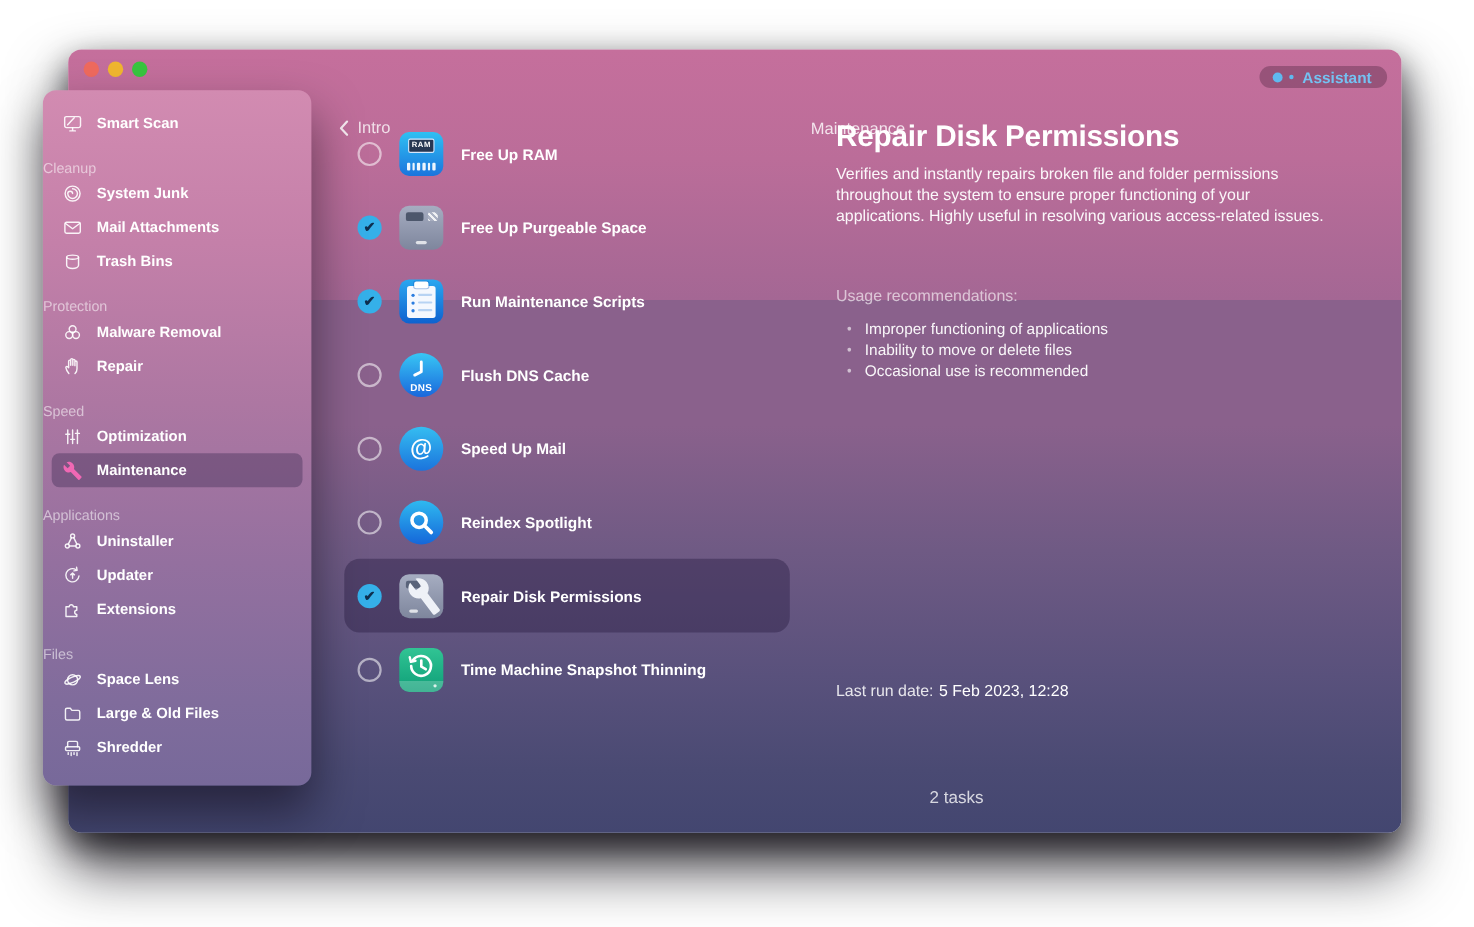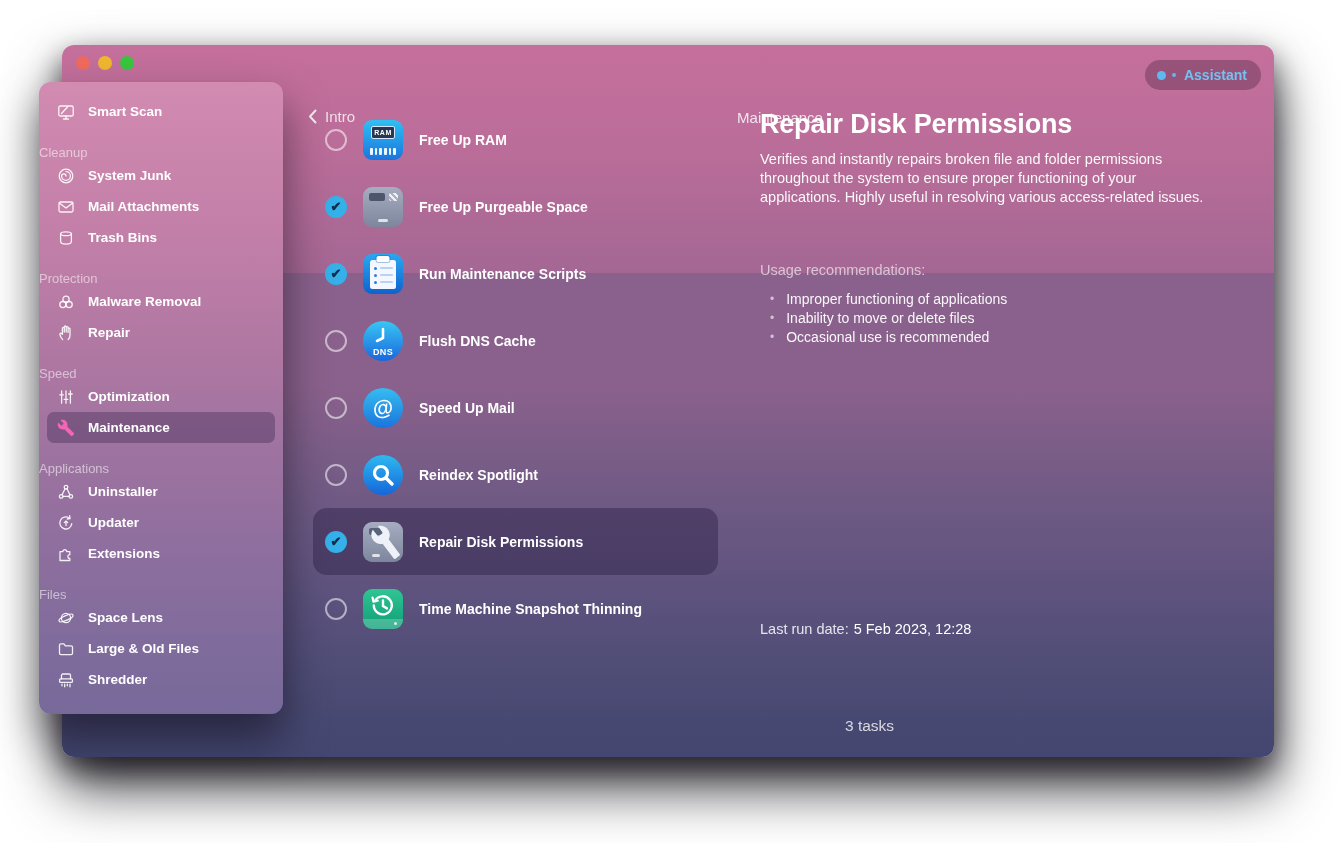--- a/index.html
+++ b/index.html
@@ -15,21 +15,21 @@
   }
   .traffic { position:absolute; left:14px; top:11px; display:flex; gap:8px; }
   .light { width:14px; height:14px; border-radius:50%; }
   .light.red{ background:#ef6a5e; } .light.yellow{ background:#f0b62f; } .light.green{ background:#38c53f; }
 
   
   .back-btn { position:absolute; left:246px; top:63px; display:flex; align-items:center; gap:8px;
     color:rgba(255,255,255,0.78); font-size:15px; cursor:default; }
   .win-title { position:absolute; left:468px; top:64px; width:500px; text-align:center;
     color:rgba(255,255,255,0.82); font-size:15px; font-weight:500; }
-  .assistant-pill { position:absolute; right:13px; top:15px; height:30px; padding:0 14px 0 12px;
+  .assistant-pill { position:absolute; right:13px; top:15px; height:20px; padding:0 14px 0 12px;
     border-radius:15px; background:rgba(66,28,56,0.34); display:flex; align-items:center; gap:6px; }
   .dot-big { width:9px; height:9px; border-radius:50%; background:#5fb9f0; }
   .dot-small { width:4px; height:4px; border-radius:50%; background:#5fb9f0; }
   .assistant-label { color:#74c2f2; font-size:14px; font-weight:700; margin-left:2px; }
 
   
   .sidebar {
     position:absolute; left:39px; top:82px; width:244px; height:632px; border-radius:12px;
     background:linear-gradient(180deg,#d28bb1 0%, #c480a9 22%, #ad77a2 45%, #94709f 68%, #806c9c 88%, #77699a 100%);
     box-shadow:0 24px 44px rgba(5,2,10,0.5);
@@ -259,21 +259,21 @@
     <div class="usage-title">Usage recommendations:</div>
     <ul class="usage-list">
       <li>Improper functioning of applications</li>
       <li>Inability to move or delete files</li>
       <li>Occasional use is recommended</li>
     </ul>
     <div class="lastrun">
       <span>Last run date:</span><b>5 Feb 2023, 12:28</b>
     </div>
 
-    <div class="tasks-count">3 tasks</div>
+    <div class="tasks-count">2 tasks</div>
 
   </div>
 
   <div class="sidebar">
 
     <div class="side-item" style="margin-top:2px;">
       <span class="sicon">
         <svg viewBox="0 0 18 18">
             <rect x="1.8" y="3" width="14.4" height="10" rx="1.6"></rect>
             <path d="M6.5 16h5M9 13v3M4.5 10.5l6-6.5"></path>

